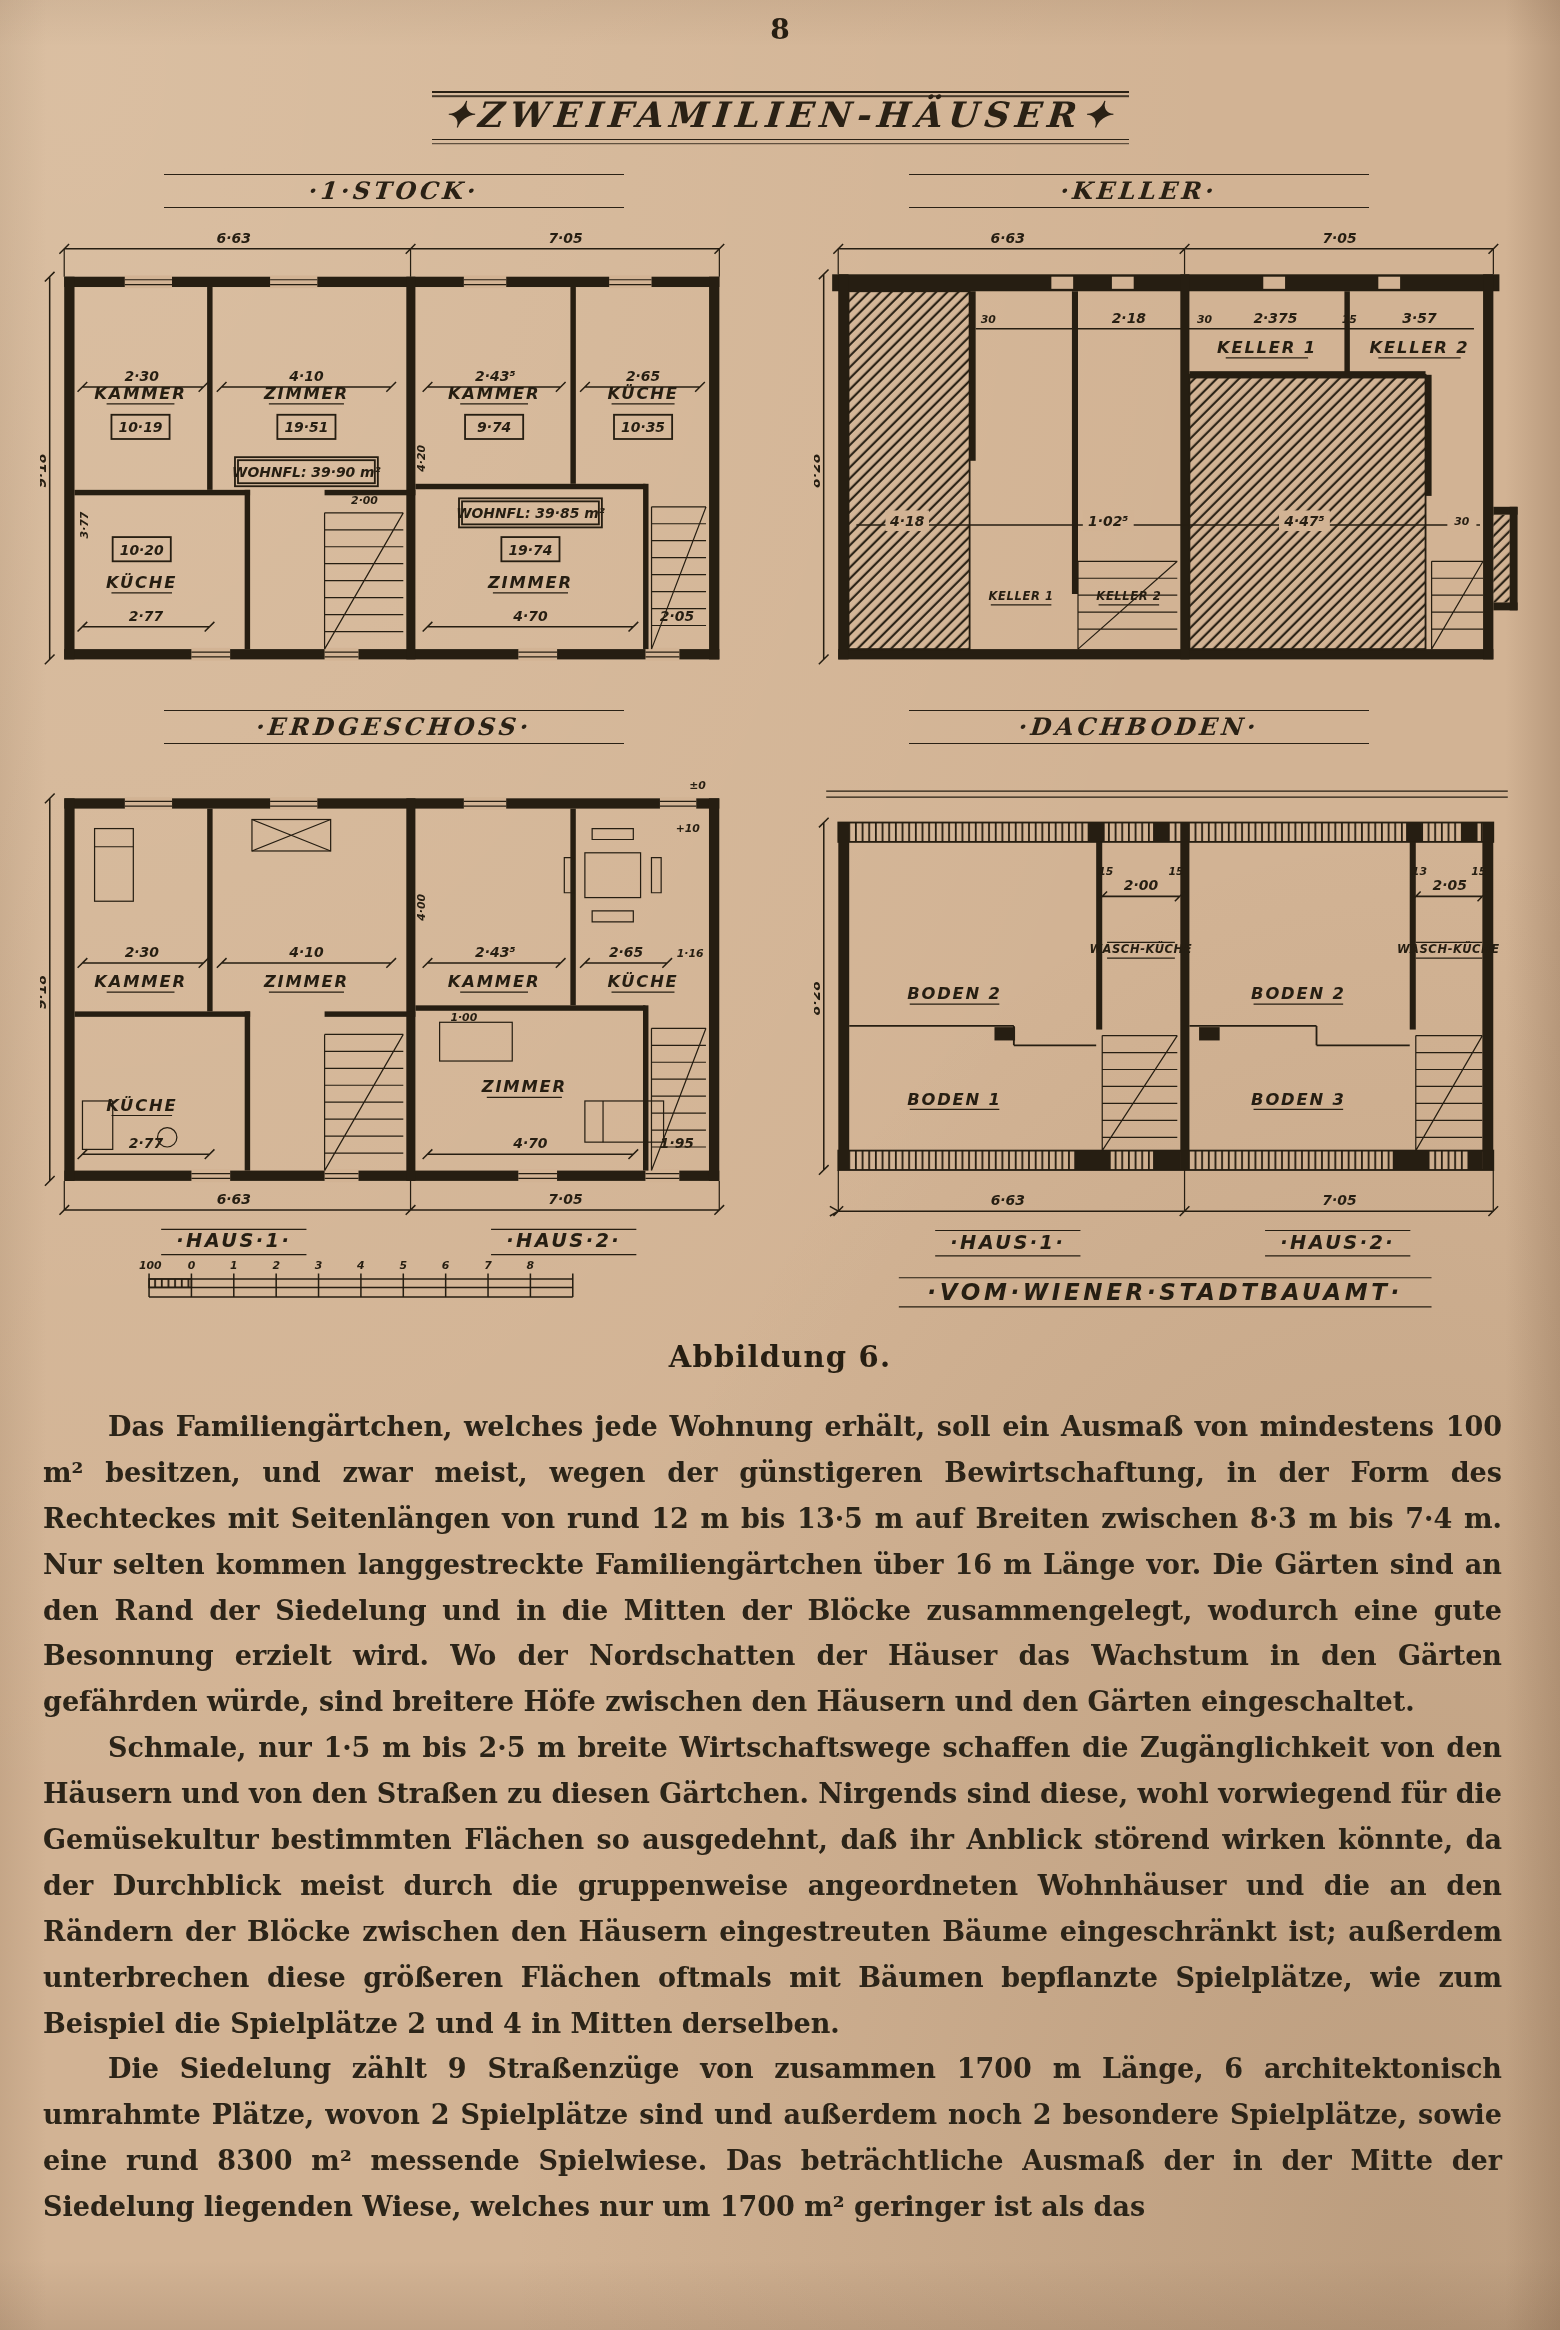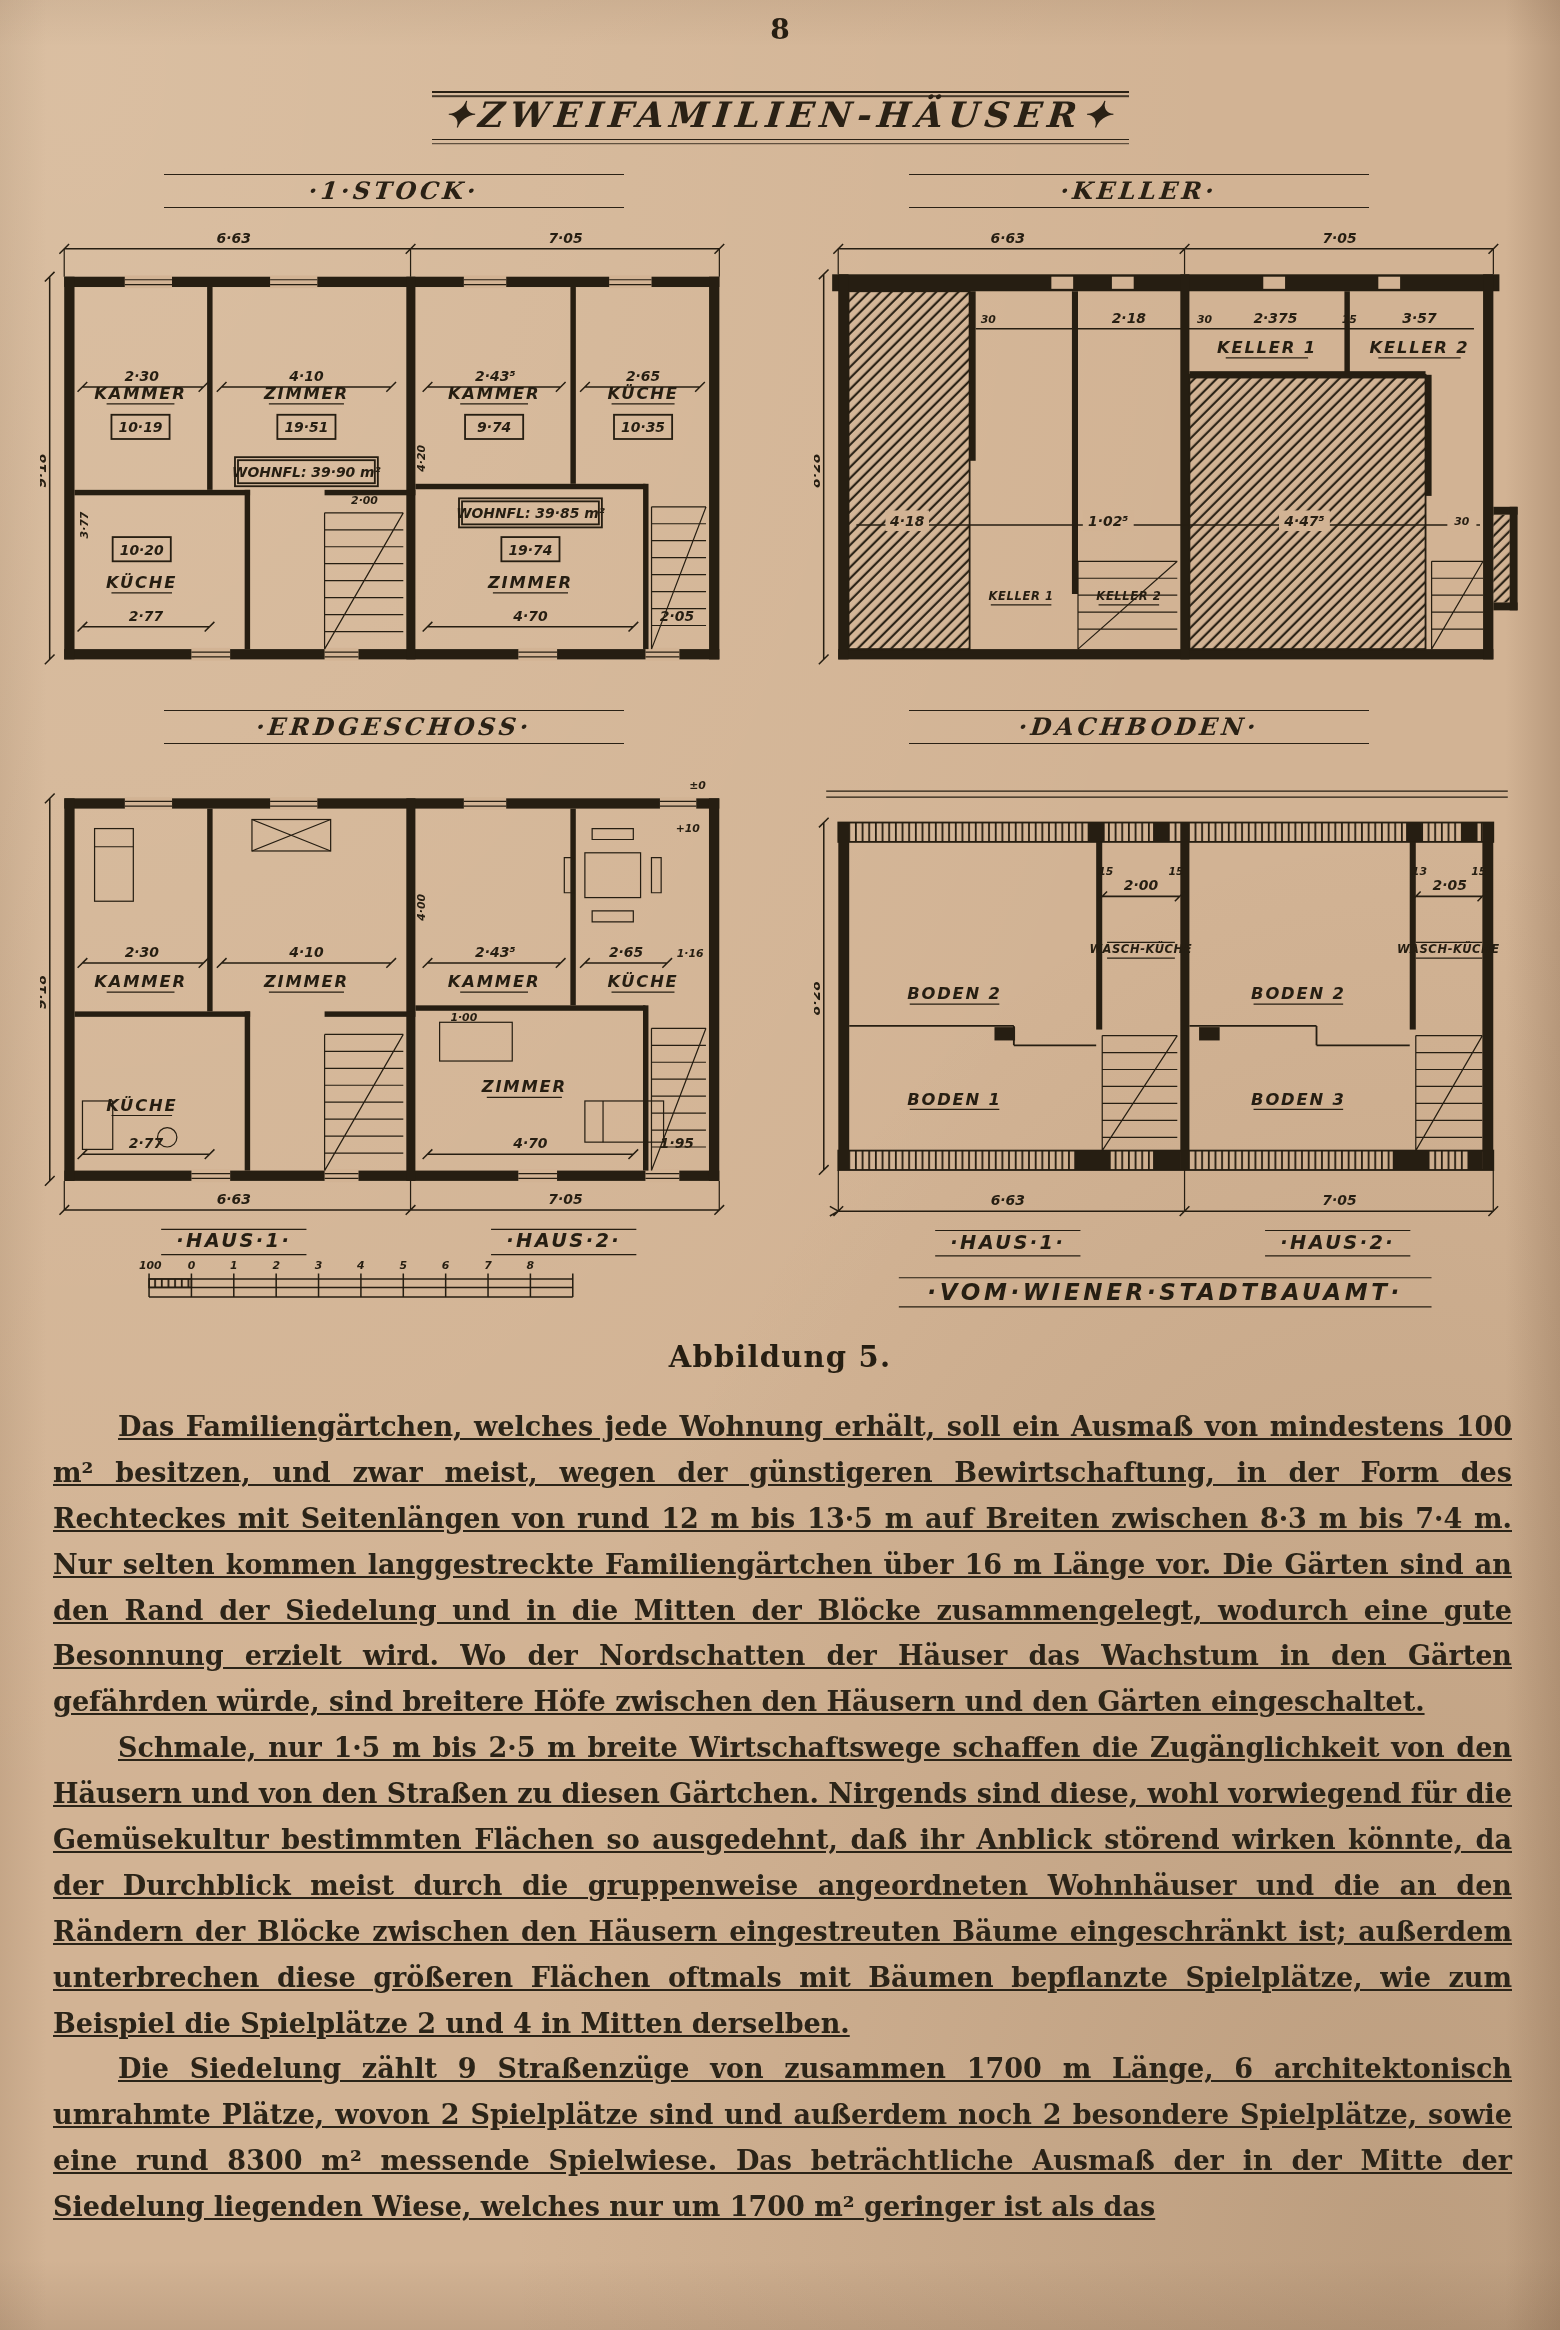--- a/index.html
+++ b/index.html
@@ -26,22 +26,22 @@
   }
   .fig-title{top:91px; left:432px; width:697px;}
   .fig-title .hand{font-size:35px; letter-spacing:5.5px; padding:1.2px 0 3.6px 0;}
   .plan-heading{width:460px;}
   .plan-heading .hand{font-size:24px; letter-spacing:3.6px; padding:0.6px 0 2.4px 0;}
   .ph-stock{top:174px; left:164px;}
   .ph-keller{top:174px; left:909px;}
   .ph-erdg{top:710px; left:164px;}
   .ph-dach{top:710px; left:909px;}
   .caption{top:1340px; left:0; right:0; text-align:center; font-size:29px; font-weight:bold; letter-spacing:1.2px;}
-  .bodytext{top:1404px; left:53px; width:1459px; font-size:27px; line-height:1.70;
-    text-align:justify; font-weight:bold; color:#2b2418;text-decoration:underline;}
+  .bodytext{top:1404px; left:43px; width:1459px; font-size:27px; line-height:1.70;
+    text-align:justify; font-weight:bold; color:#2b2418;}
   .bodytext p{margin:0; text-indent:65px;}
   
   svg text{fill:#261e12;}
   .t-room{font:italic bold 27px "DejaVu Sans",sans-serif; letter-spacing:3px; text-anchor:middle;}
   .t-room-sm{font:italic bold 19px "DejaVu Sans",sans-serif; letter-spacing:1px; text-anchor:middle;}
   .t-num{font:italic bold 23px "DejaVu Sans",sans-serif; text-anchor:middle;}
   .t-num-sm{font:italic bold 18px "DejaVu Sans",sans-serif; text-anchor:middle;}
   .t-haus{font:italic bold 32px "DejaVu Sans",sans-serif; letter-spacing:4px; text-anchor:middle;}
   .t-credit{font:italic bold 38px "DejaVu Sans",sans-serif; letter-spacing:6px; text-anchor:middle;}
   .wall{fill:#261e12;}
@@ -546,21 +546,21 @@
       <path class="hair" d="M745 774 h240 M745 816 h240"></path>
       <text class="t-haus" x="865" y="804">·HAUS·2·</text>
     </g>
 
     <g>
       <path class="hair" d="M140 852 h880 M140 900 h880"></path>
       <text class="t-credit" x="580" y="888">·VOM·WIENER·STADTBAUAMT·</text>
     </g>
   </svg>
 
-  <div class="abs caption">Abbildung 5.</div>
+  <div class="abs caption">Abbildung 6.</div>
 
   <div class="abs bodytext">
     <p>Das Familiengärtchen, welches jede Wohnung erhält, soll ein Ausmaß von mindestens 100 m² besitzen, und zwar meist, wegen der günstigeren Bewirtschaftung, in der Form des Rechteckes mit Seitenlängen von rund 12 m bis 13·5 m auf Breiten zwischen 8·3 m bis 7·4 m. Nur selten kommen langgestreckte Familiengärtchen über 16 m Länge vor. Die Gärten sind an den Rand der Siedelung und in die Mitten der Blöcke zusammengelegt, wodurch eine gute Besonnung erzielt wird. Wo der Nordschatten der Häuser das Wachstum in den Gärten gefährden würde, sind breitere Höfe zwischen den Häusern und den Gärten eingeschaltet.</p>
     <p>Schmale, nur 1·5 m bis 2·5 m breite Wirtschaftswege schaffen die Zugänglichkeit von den Häusern und von den Straßen zu diesen Gärtchen. Nirgends sind diese, wohl vorwiegend für die Gemüsekultur bestimmten Flächen so ausgedehnt, daß ihr Anblick störend wirken könnte, da der Durchblick meist durch die gruppenweise angeordneten Wohnhäuser und die an den Rändern der Blöcke zwischen den Häusern eingestreuten Bäume eingeschränkt ist; außerdem unterbrechen diese größeren Flächen oftmals mit Bäumen bepflanzte Spielplätze, wie zum Beispiel die Spielplätze 2 und 4 in Mitten derselben.</p>
     <p>Die Siedelung zählt 9 Straßenzüge von zusammen 1700 m Länge, 6 architektonisch umrahmte Plätze, wovon 2 Spielplätze sind und außerdem noch 2 besondere Spielplätze, sowie eine rund 8300 m² messende Spielwiese. Das beträchtliche Ausmaß der in der Mitte der Siedelung liegenden Wiese, welches nur um 1700 m² geringer ist als das</p>
   </div>
 
 </div>
 
 

